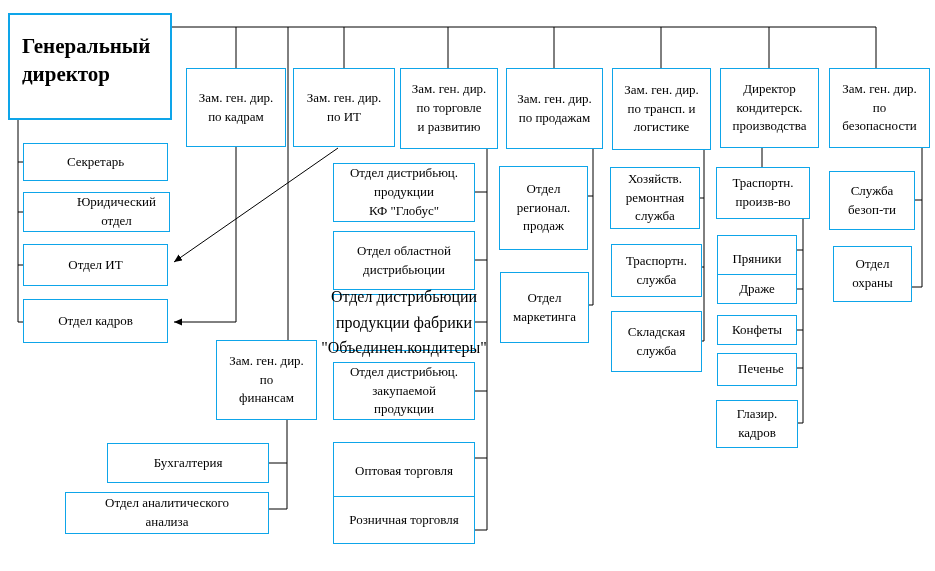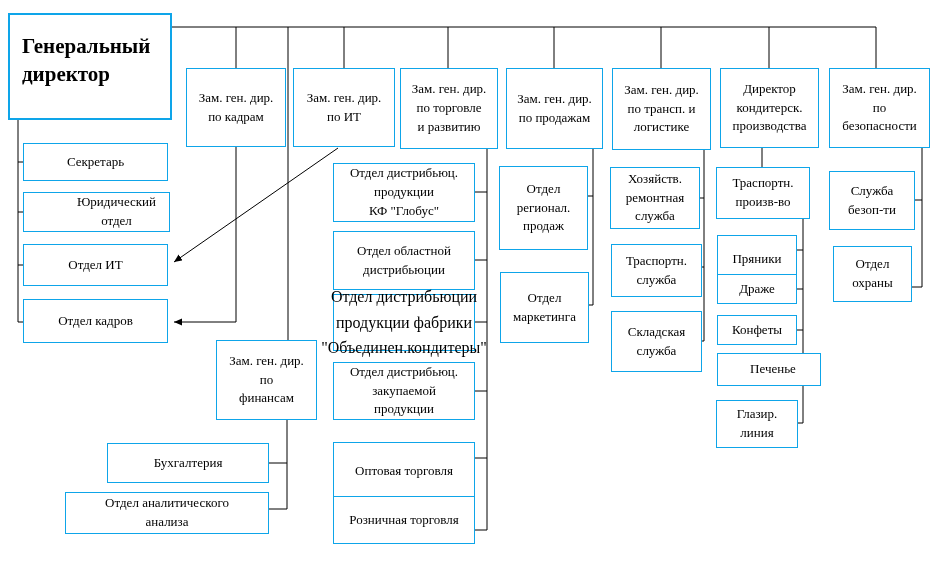--- a/index.html
+++ b/index.html
@@ -186,22 +186,22 @@
   <div class="node" style="left:611px;top:244px;width:91px;height:53px;">Траспортн.
 служба</div>
   <div class="node" style="left:611px;top:311px;width:91px;height:61px;">Складская
 служба</div>
 
   <div class="node" style="left:716px;top:167px;width:94px;height:52px;">Траспортн.
 произв-во</div>
   <div class="node" style="left:717px;top:235px;width:80px;height:48px;text-align:center;">Пряники</div>
   <div class="node" style="left:717px;top:274px;width:80px;height:30px;">Драже</div>
   <div class="node" style="left:717px;top:315px;width:80px;height:30px;">Конфеты</div>
-  <div class="node" style="left:717px;top:353px;width:104px;height:33px;padding-left:8px;">Печенье</div>
+  <div class="node" style="left:717px;top:353px;width:80px;height:33px;padding-left:8px;">Печенье</div>
   <div class="node" style="left:716px;top:400px;width:82px;height:48px;">Глазир.
-линия</div>
+кадров</div>
 
   <div class="node" style="left:829px;top:171px;width:86px;height:59px;">Служба
 безоп-ти</div>
   <div class="node" style="left:833px;top:246px;width:79px;height:56px;">Отдел
 охраны</div>
 
 </div>
 
 </body></html>

